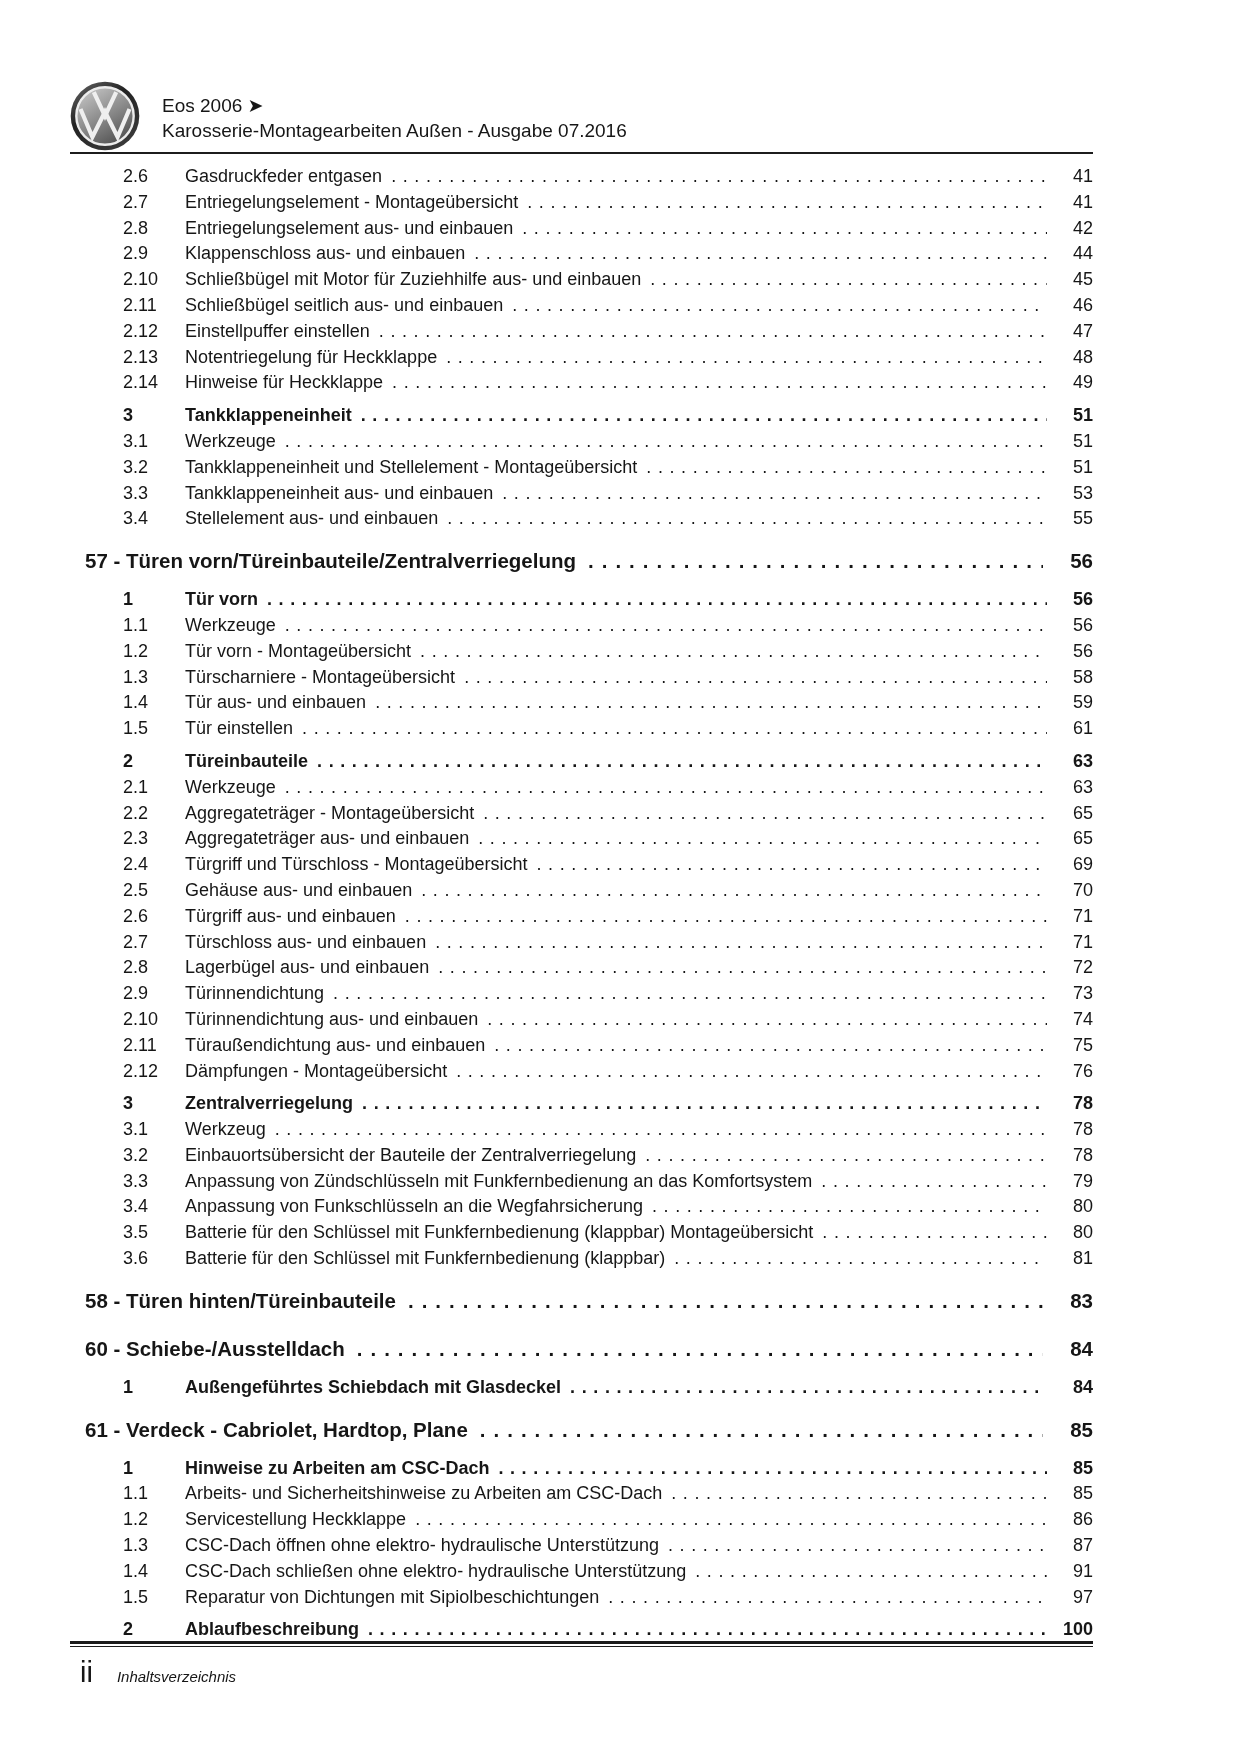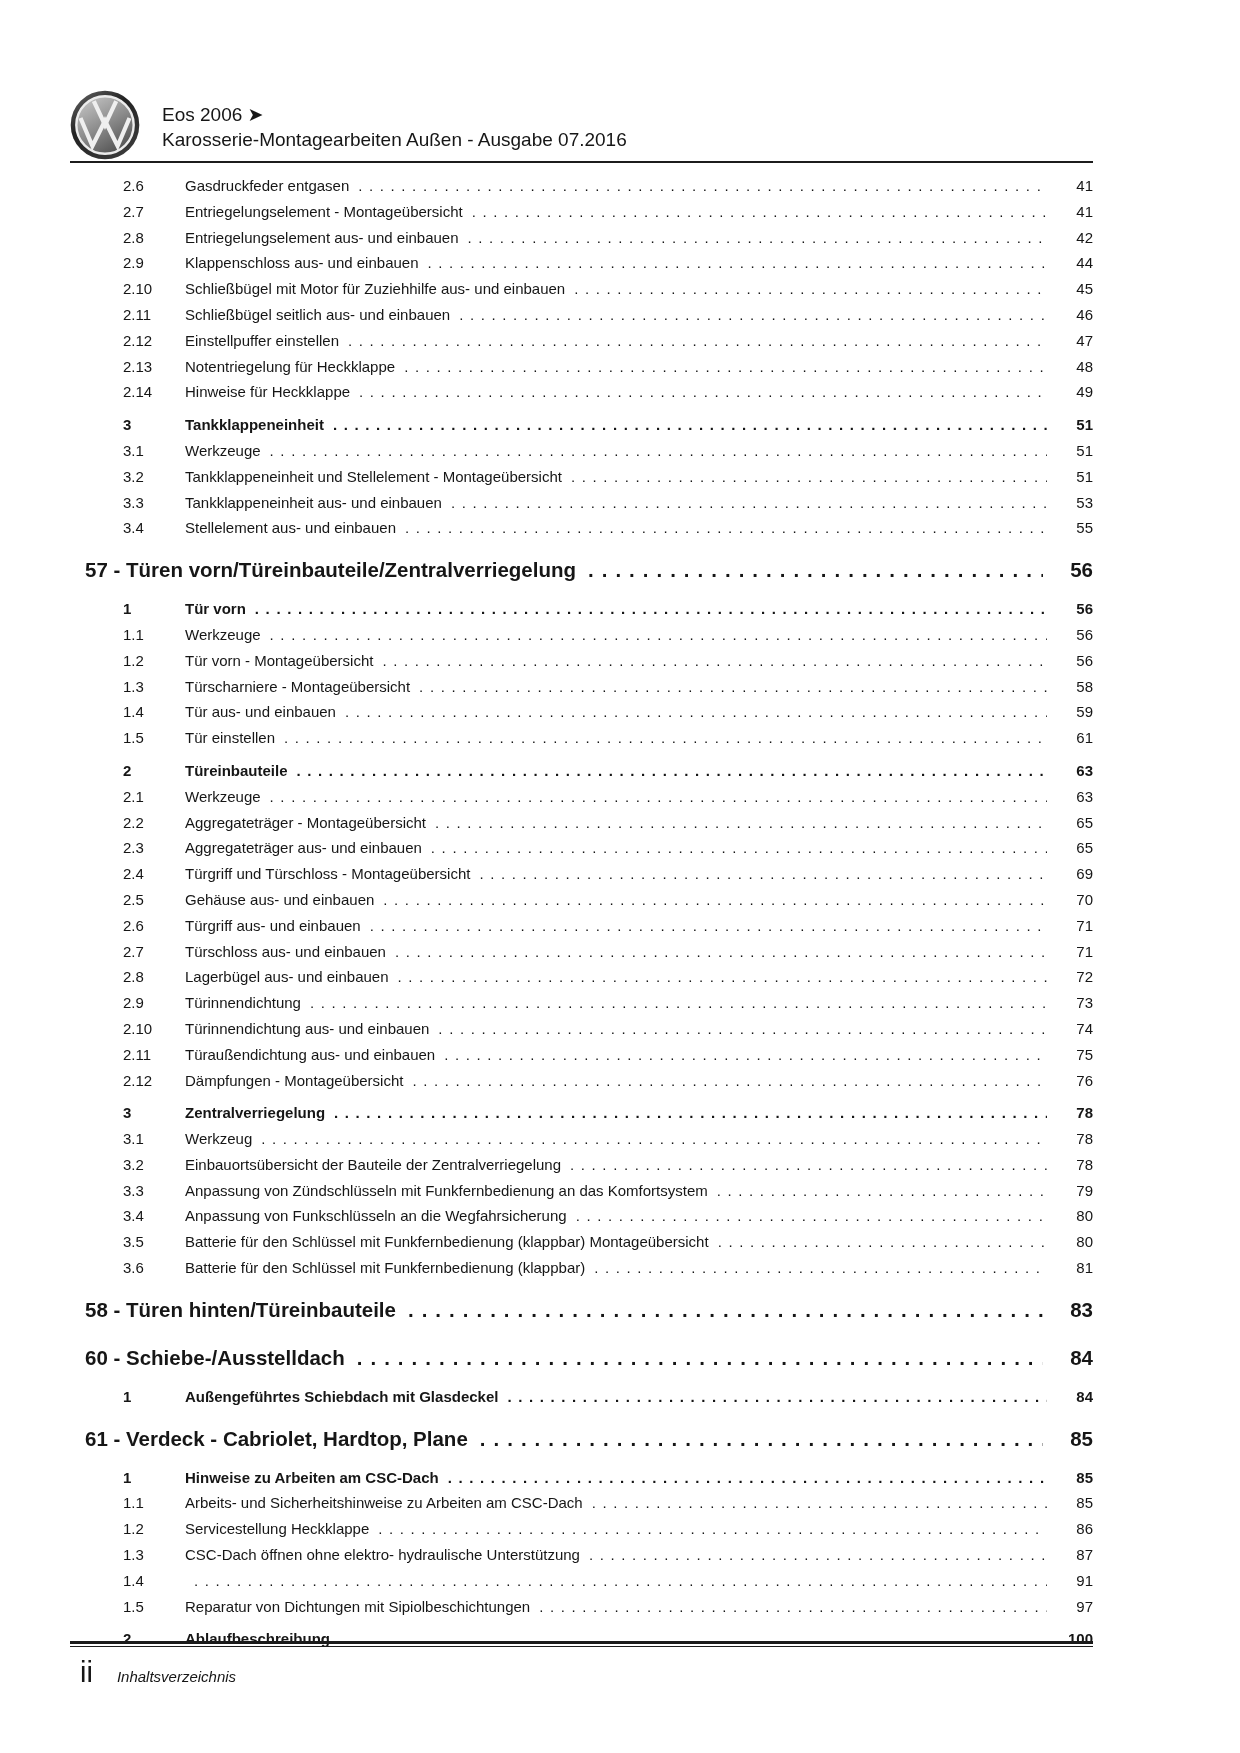--- a/index.html
+++ b/index.html
@@ -4,31 +4,31 @@
 <style>
   html,body { margin:0; padding:0; background:#ffffff; }
   .page {
     position:relative;
     width:1240px; height:1753px;
     background:#ffffff;
     color:#161616;
     font-family:"Liberation Sans","DejaVu Sans",sans-serif;
     overflow:hidden;
   }
-  .content { position:absolute; left:70px; top:16px; width:1023px; }
+  .content { position:absolute; left:70px; top:7px; width:1023px; }
 
   
   .header { display:flex; padding-top:74px; }
   .logo { width:70px; height:70px; flex:0 0 70px; }
   .header-text { padding-top:12px; margin-left:22px; font-size:19px; line-height:25px; }
   .header-rule { border-top:2px solid #1c1c1c; margin-top:1px; height:0; }
 
   
   .toc { padding-top:10px; display:flex; flex-direction:column; }
-  .row { display:flex; align-items:baseline; line-height:25.8px; font-size:15px; white-space:nowrap; }
+  .row { display:flex; align-items:baseline; line-height:25.8px; font-size:18px; white-space:nowrap; }
   .row .num { flex:0 0 62px; margin-left:53px; }
   .row .title { flex:0 0 auto; }
   .row .leader { flex:1 1 auto; min-width:0; overflow:hidden; padding:0 8px 0 9px; letter-spacing:6.6px; }
   .row .leader::after { content:"......................................................................................................................................................"; }
   .row .page-num { flex:0 0 auto; min-width:46px; text-align:right; }
 
   .row.section { font-weight:bold; margin-top:7px; }
   .row.chapter { font-weight:bold; font-size:20.5px; line-height:30px; margin:14px 0 4px 0;justify-content:center; }
   .row.chapter .title { margin-left:15px; }
   .row.chapter .leader { letter-spacing:8px; padding-left:12px; }
@@ -363,20 +363,21 @@
           <span class="page-num">86</span>
         </div>
         <div class="row sub">
           <span class="num">1.3</span>
           <span class="title">CSC-Dach öffnen ohne elektro- hydraulische Unterstützung</span>
           <span class="leader"></span>
           <span class="page-num">87</span>
         </div>
         <div class="row sub">
           <span class="num">1.4</span>
+          <span class="title">CSC-Dach schließen ohne elektro- hydraulische Unterstützung</span>
           <span class="leader"></span>
           <span class="page-num">91</span>
         </div>
         <div class="row sub">
           <span class="num">1.5</span>
           <span class="title">Reparatur von Dichtungen mit Sipiolbeschichtungen</span>
           <span class="leader"></span>
           <span class="page-num">97</span>
         </div>
         <div class="row section">

